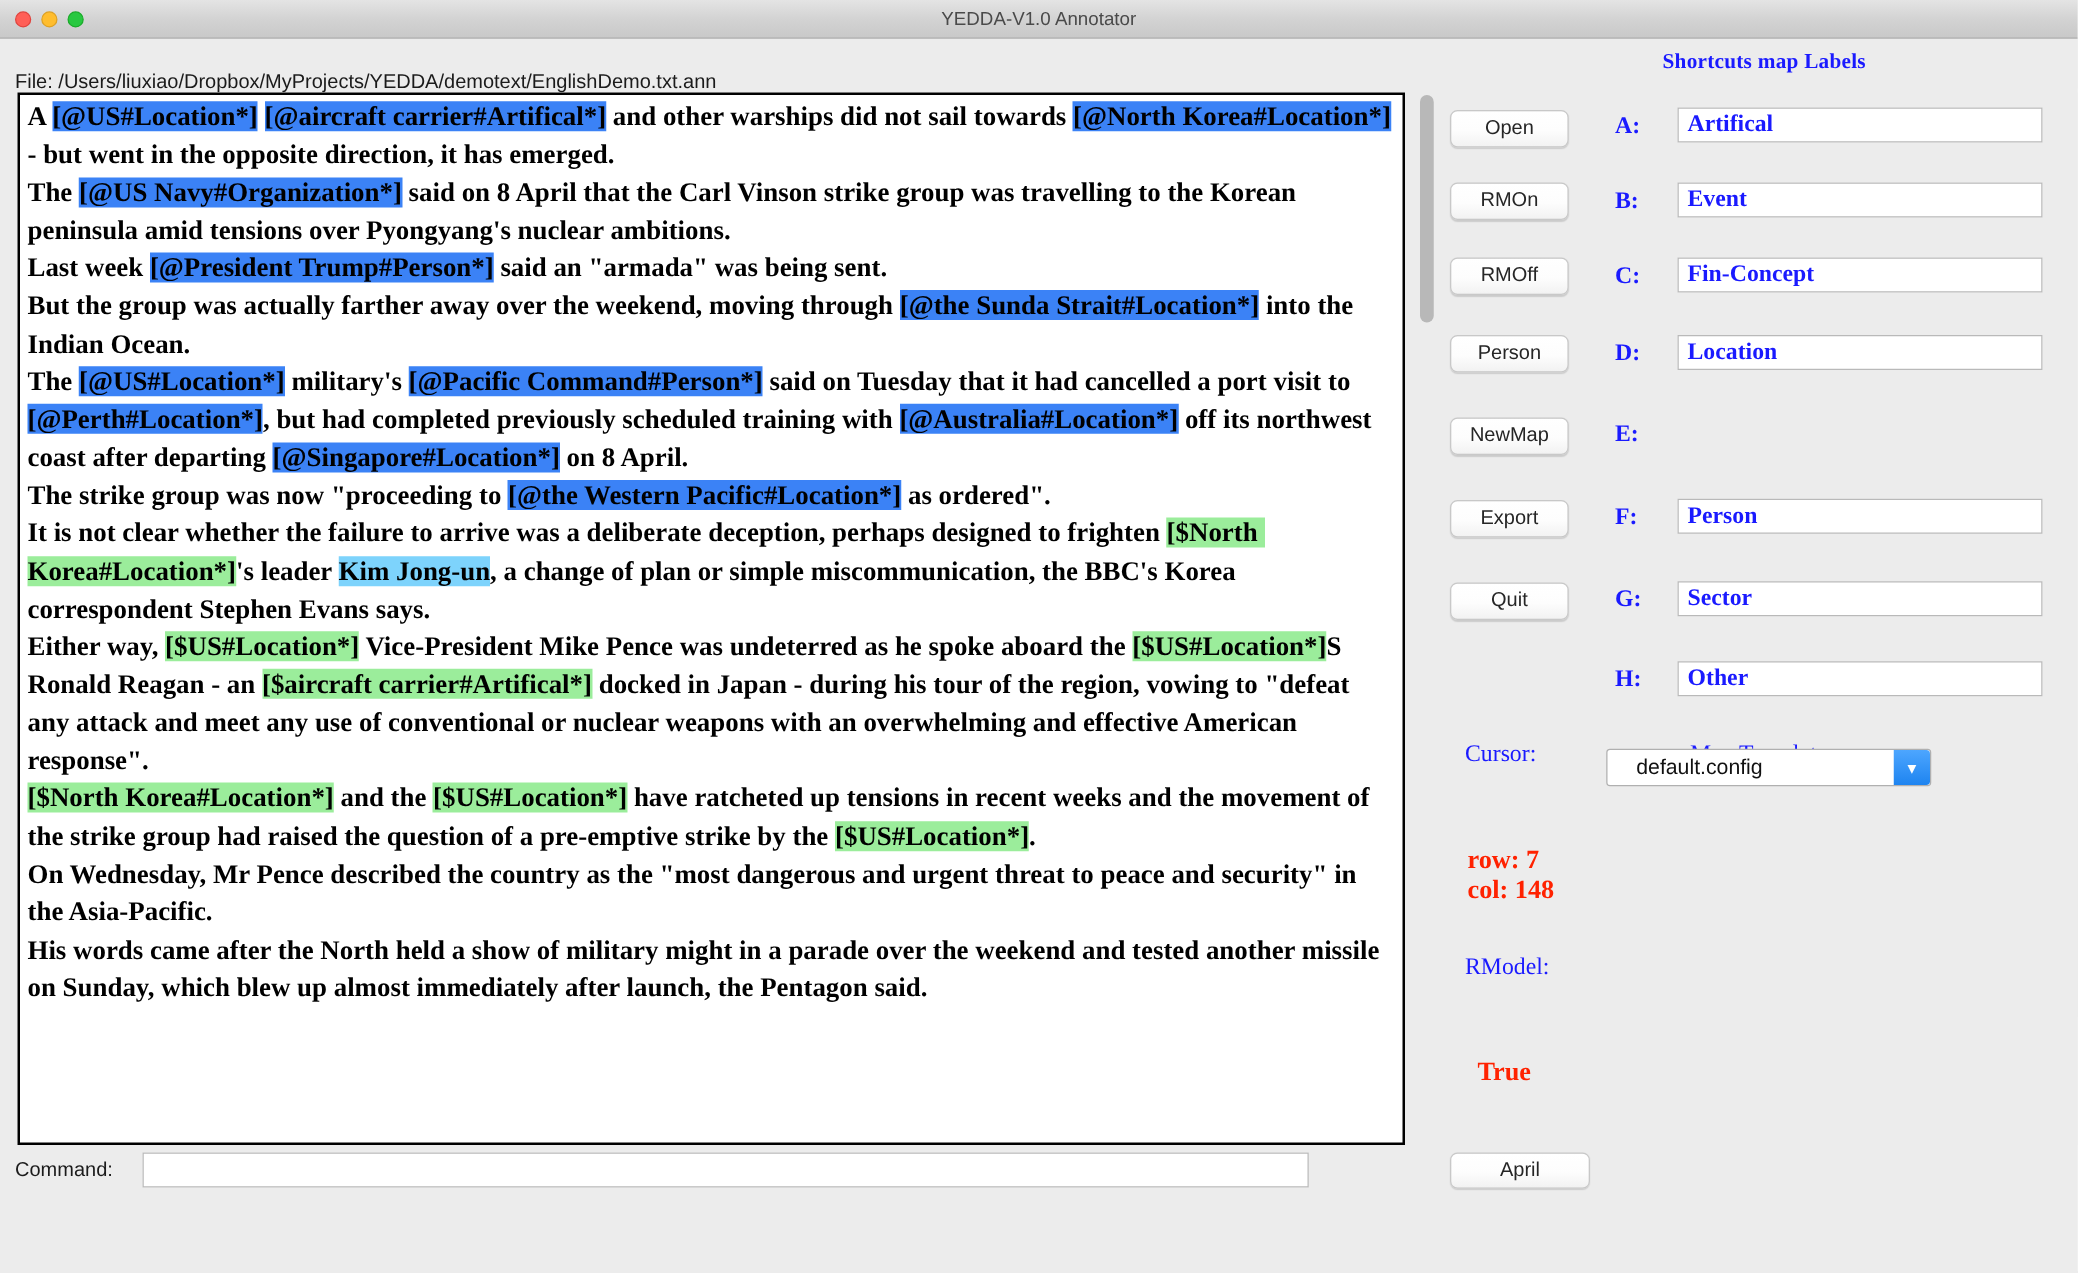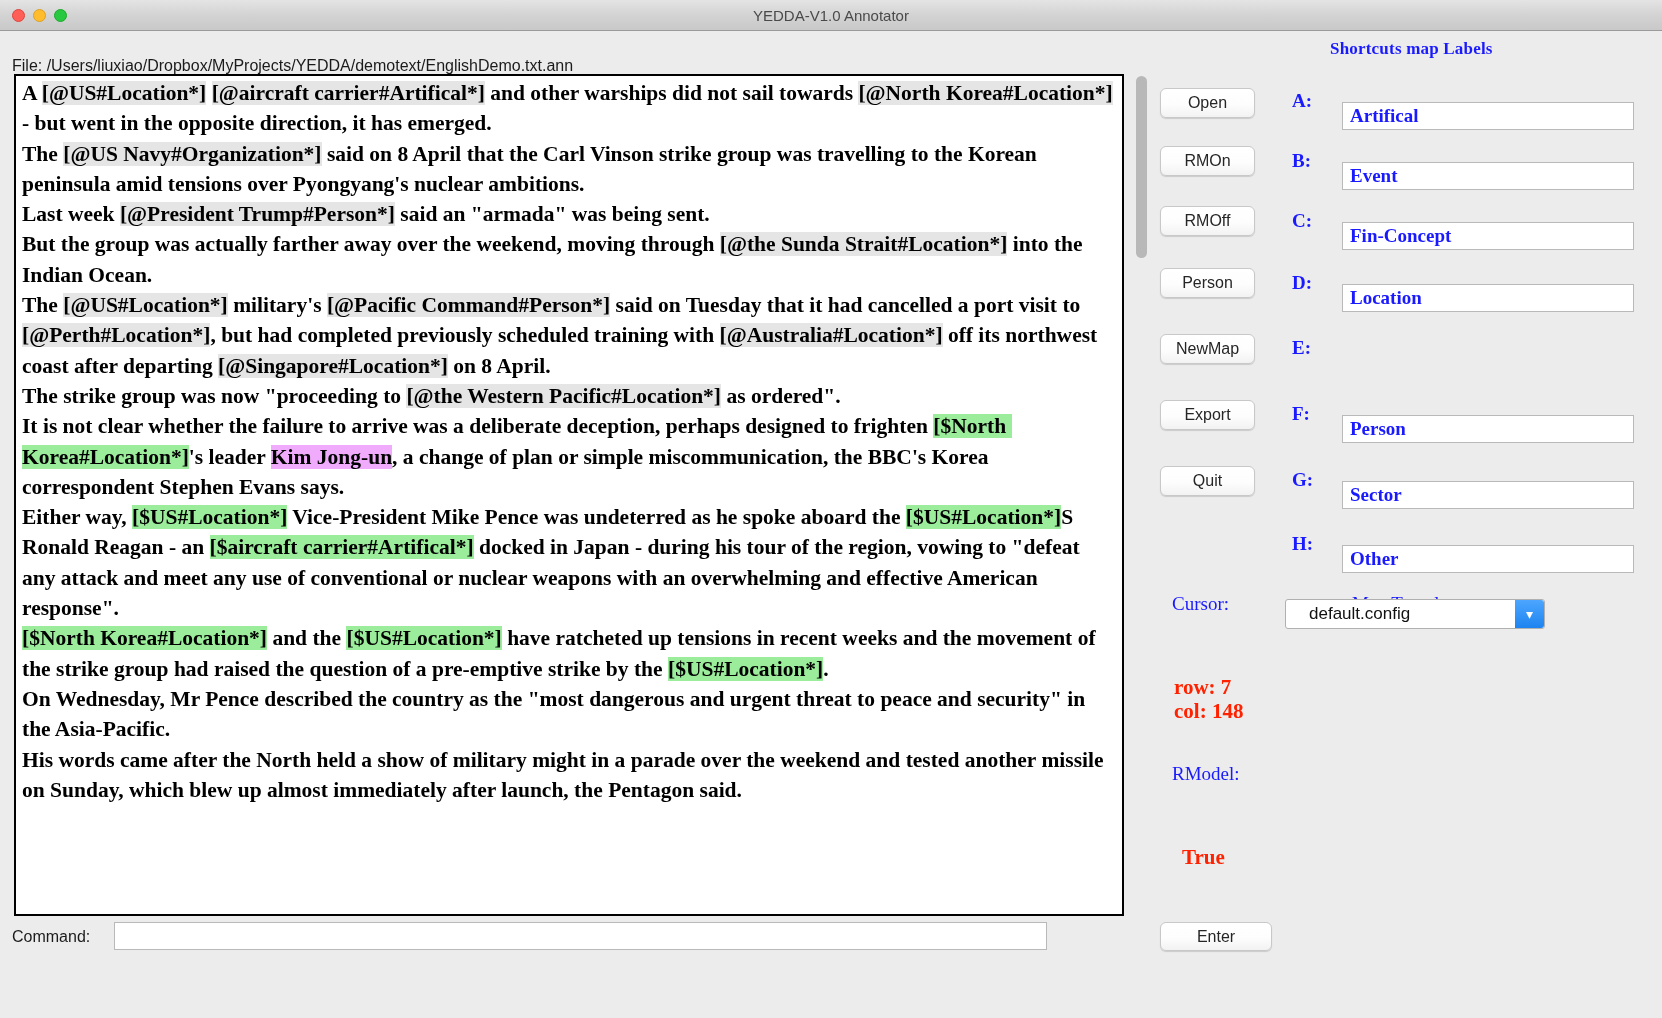--- a/index.html
+++ b/index.html
@@ -56,23 +56,23 @@
   #textbody {
     padding: 2px 4px 0 6px;
     font-family: "Liberation Serif", serif;
     font-weight: bold;
     font-size: 21.5px;
     line-height: 30.3px;
     color: #000;
     white-space: pre-wrap;
     word-break: break-word;
   }
-  .hl-blue  { background: #e5e5e5; }
+  .hl-blue  { background: #3b82f6; }
   .hl-green { background: #9bed9b; }
-  .hl-orange{ background: #f0abfc; }
+  .hl-orange{ background: #7dd3fc; }
 
   
   #text-scroll {
     position: absolute; left: 1132px; top: 74px;
     width: 18px; height: 842px;
     background: #ececec;
   }
   #text-scroll-thumb {
     position: absolute; left: 4px; top: 2px;
     width: 11px; height: 182px; border-radius: 6px;
@@ -105,21 +105,20 @@
   }
   .labelfield {
     position: absolute; left: 190px;
     width: 292px; height: 28px;
     background: #fff; border: 1px solid #b9b9b9;
     font-family: "Liberation Serif", serif;
     font-weight: bold; font-size: 19px; color: #1a1aff;
     display: flex; align-items: center;
     padding-left: 7px;
     cursor: text;
-    margin-top: 16px;
   }
 
   .bluehead {
     position: absolute;
     font-family: "Liberation Serif", serif;
     font-weight: normal; font-size: 19px; color: #1a1aff;
   }
   .redval {
     position: absolute;
     font-family: "Liberation Serif", serif;
@@ -251,13 +250,13 @@
     <span>default.config</span>
     <span id="template-arrow">▾</span>
   </div>
 
   <div class="bluehead" style="left:20px; top:689px">RModel:</div>
   <div class="redval" style="left:30px; top:751px">True</div>
 </div>
 
 <div id="command-label">Command:</div>
 <div id="command-input" placeholder=""></div>
-<div id="enter-button">Enter</div>
+<div id="enter-button">April</div>
 
 </body></html>

